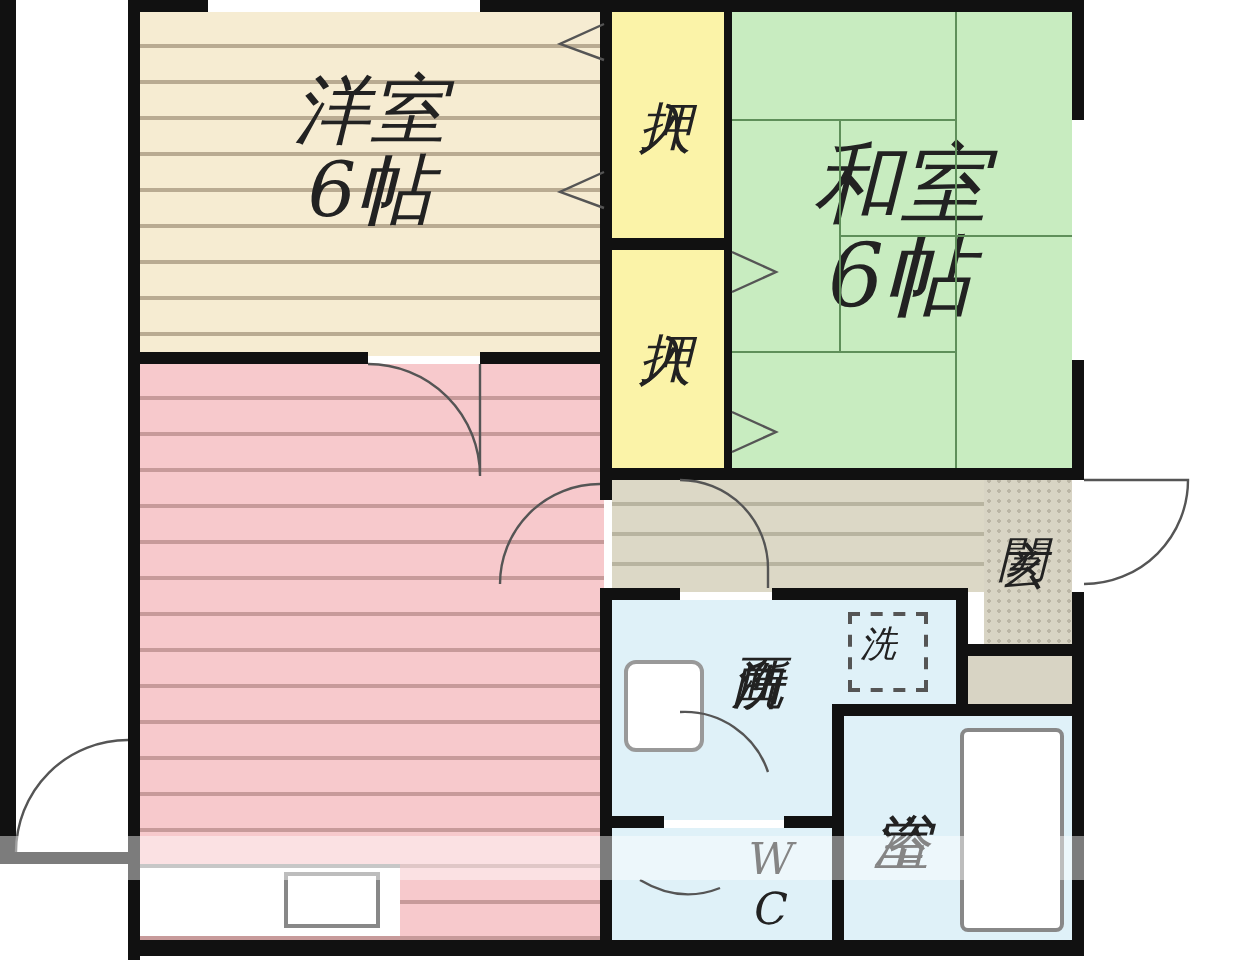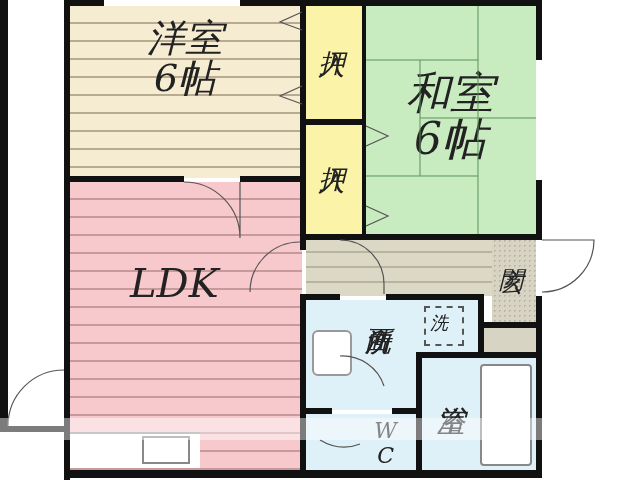--- a/index.html
+++ b/index.html
@@ -16,38 +16,37 @@
   svg.ov{position:absolute;left:0;top:0;}
 </style>
 </head>
 <body>
 
 <div id="plan">
 
   <div class="abs" style="left:8px;top:6px;width:56px;height:420px;background:#fff;"></div>
 
   <div class="abs stripes-y" style="left:68px;top:6px;width:234px;height:172px;background-color:#f6ecd2;"></div>
-  <div class="room-lbl" style="left:120px;top:19px;width:130px;font-size:38px;">
+  <div class="room-lbl" style="left:120px;top:36px;width:130px;font-size:38px;">
     <div>洋室</div>
     <div>6帖</div>
   </div>
 
   <div class="abs" style="left:306px;top:6px;width:56px;height:114px;background:#fbf3a8;"></div>
   <div class="room-lbl vert" style="left:318px;top:30px;font-size:26px;">押入</div>
   <div class="abs" style="left:306px;top:124px;width:56px;height:110px;background:#fbf3a8;"></div>
   <div class="room-lbl vert" style="left:318px;top:146px;font-size:26px;">押入</div>
 
   <div class="abs" style="left:366px;top:6px;width:170px;height:228px;background:#c8ecc0;"></div>
   <div class="room-lbl" style="left:385px;top:70px;width:130px;font-size:44px;">
     <div>和室</div>
     <div>6帖</div>
   </div>
 
   <div class="abs stripes-p" style="left:68px;top:182px;width:234px;height:288px;background-color:#f7c9cc;"></div>
-  <div class="room-lbl" style="left:130px;top:262px;font-size:40px;">LDK</div>
   <div class="abs" style="left:70px;top:432px;width:130px;height:36px;background:#fff;border-top:2px solid #999;"></div>
   <div class="abs" style="left:142px;top:436px;width:48px;height:28px;border:2px solid #888;background:#fff;"></div>
 
   <div class="abs stripes-h" style="left:306px;top:238px;width:186px;height:58px;background-color:#dcd8c6;"></div>
 
   <div class="abs" style="left:492px;top:238px;width:44px;height:86px;background:#d8d4c4;background-image:radial-gradient(#bbb6a6 1px,transparent 1px);background-size:5px 5px;"></div>
   <div class="room-lbl vert" style="left:498px;top:250px;font-size:24px;">玄関</div>
   <div class="abs" style="left:484px;top:328px;width:52px;height:26px;background:#d8d4c4;"></div>
 
   <div class="abs" style="left:306px;top:300px;width:172px;height:110px;background:#dff1f8;"></div>

